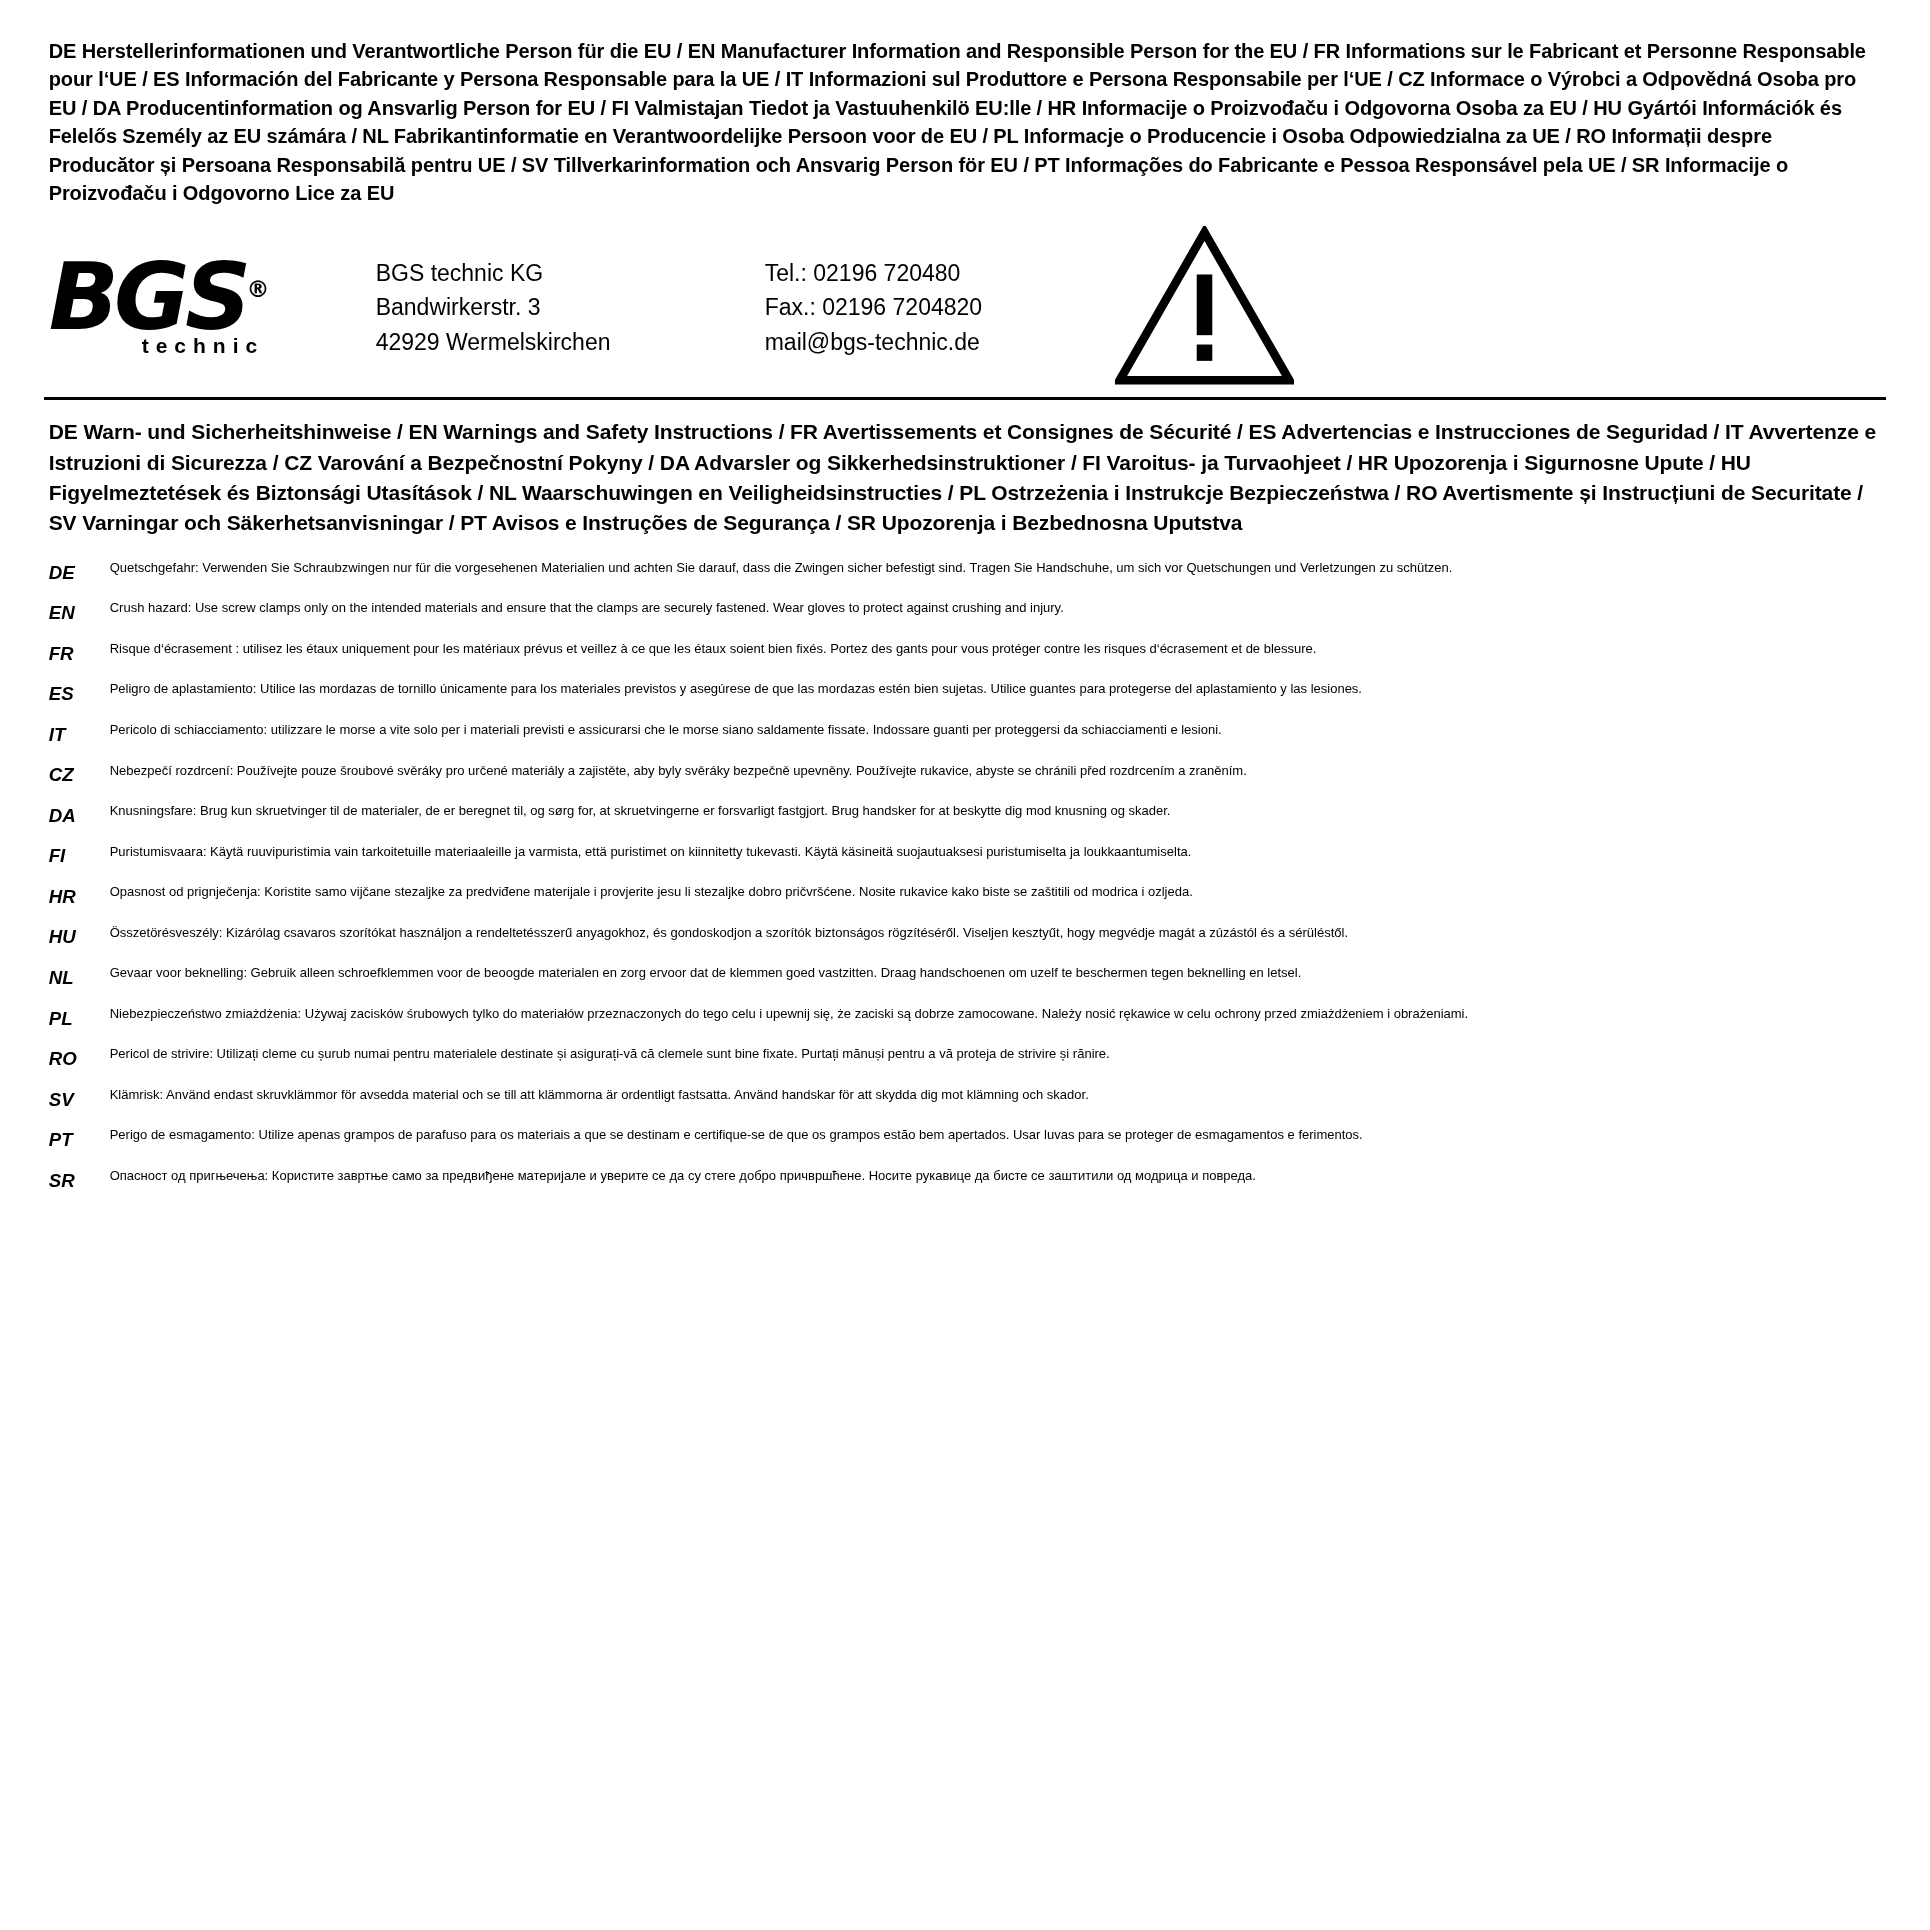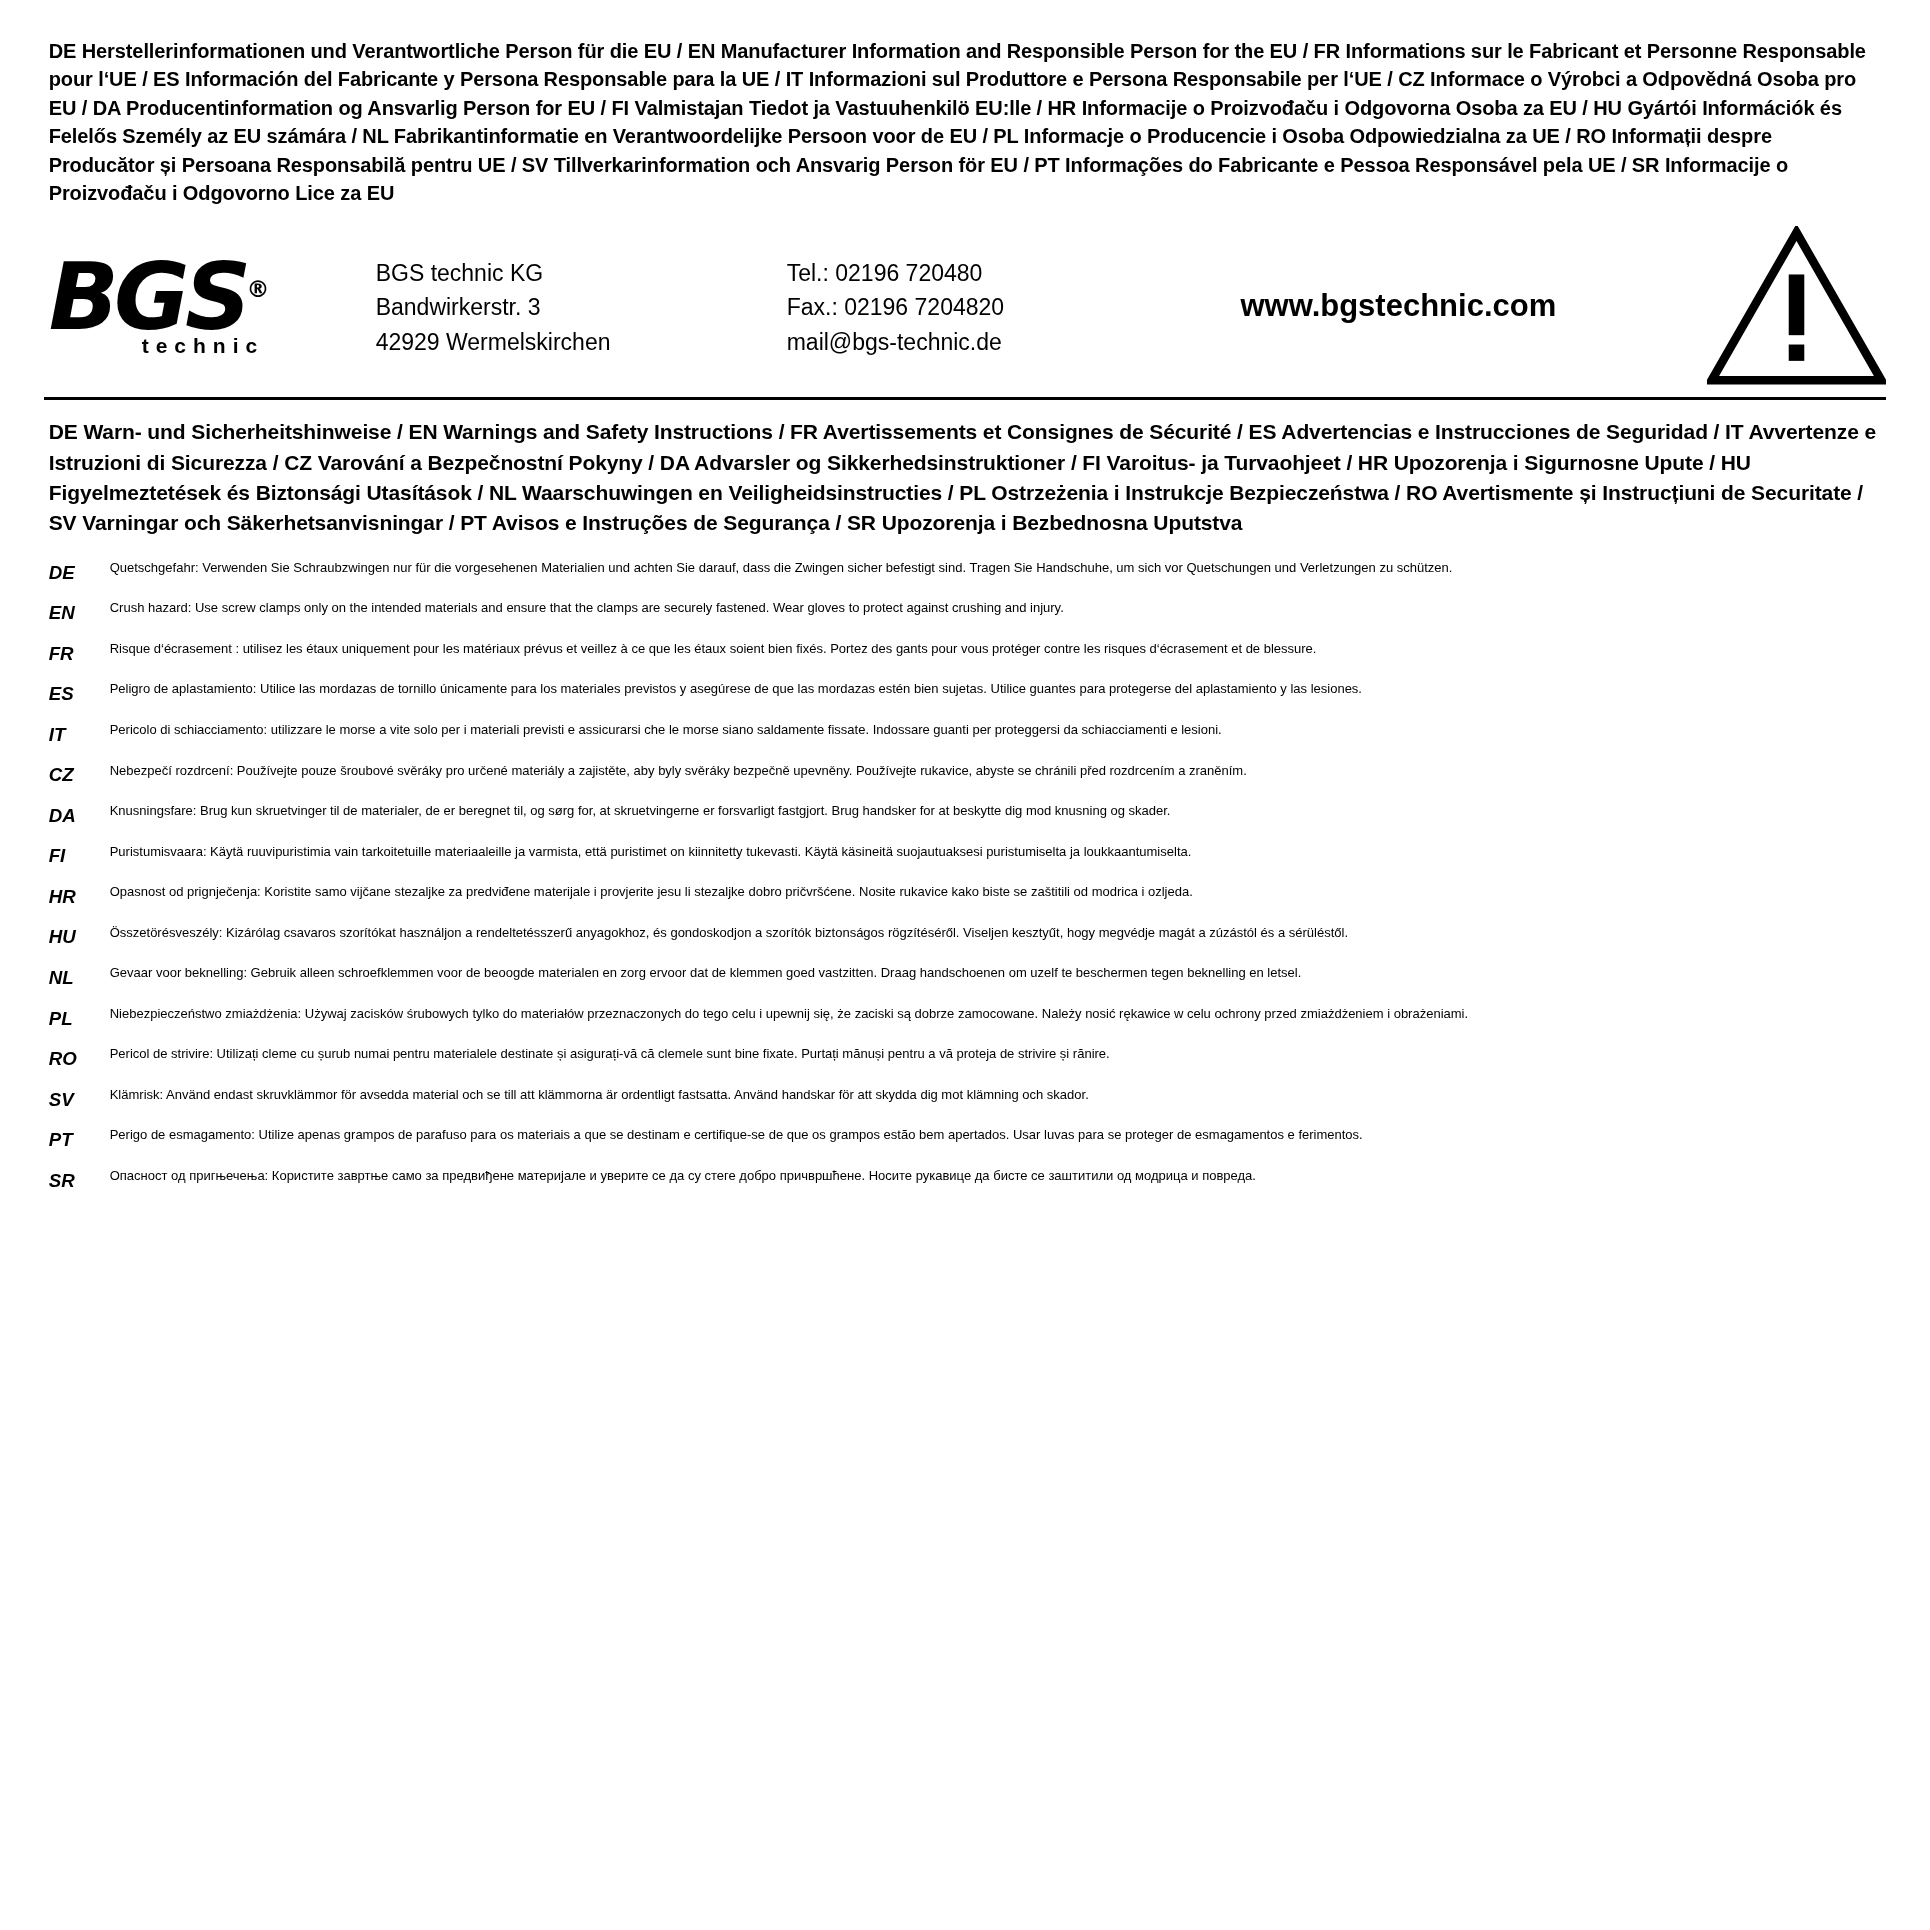--- a/index.html
+++ b/index.html
@@ -74,21 +74,20 @@
     flex: 0 0 389px;
     font-size: 23px;
     line-height: 1.5;
     padding-top: 3.1px;
   }
   .contact {
     flex: 0 0 342px;
     font-size: 23px;
     line-height: 1.5;
     padding-top: 3.1px;
-    margin-left: 22px;
   }
   .website {
     flex: 1 1 auto;
     font-size: 31px;
     font-weight: bold;
     text-align: center;
     padding-right: 31px;
   }
   .warn-tri {
     flex: 0 0 187px;
@@ -151,21 +150,20 @@
       <div>Bandwirkerstr. 3</div>
       <div>42929 Wermelskirchen</div>
     </div>
 
     <div class="contact">
       <div>Tel.: 02196 720480</div>
       <div>Fax.: 02196 7204820</div>
       <div>mail@bgs-technic.de</div>
     </div>
 
-    <div class="website">www.bgstechnic.com</div>
 
     <div class="warn-tri">
       <svg width="179" height="160" viewBox="0 0 230 205" aria-hidden="true">
         <polygon points="115,8 224,198 6,198" fill="none" stroke="#000" stroke-width="11" stroke-linejoin="miter"></polygon>
         <rect x="105" y="62" width="20" height="78" fill="#000"></rect>
         <rect x="105" y="152" width="20" height="21" fill="#000"></rect>
       </svg>
     </div>
 
   </div>

